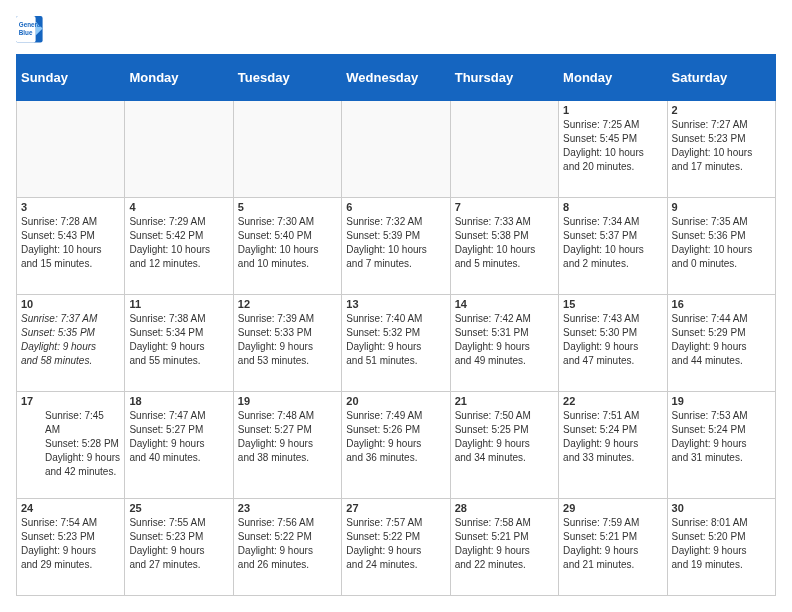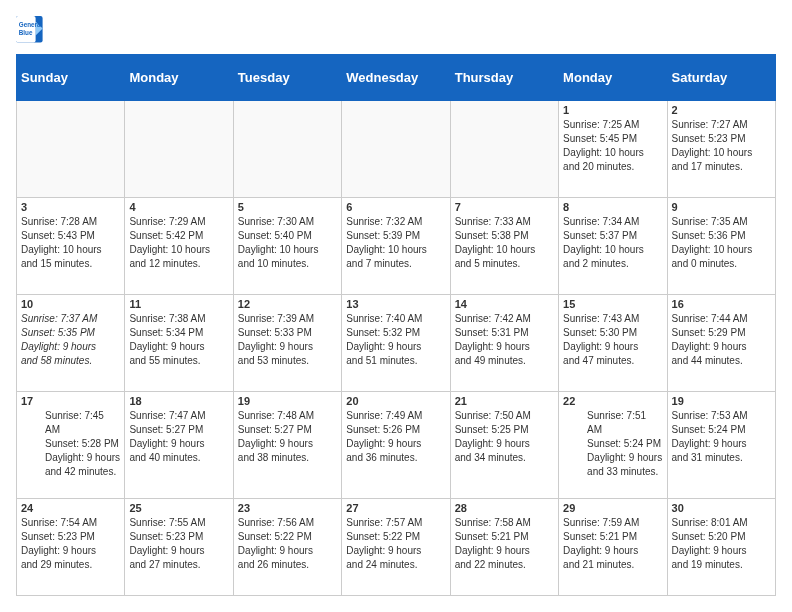--- a/index.html
+++ b/index.html
@@ -274,21 +274,21 @@
           </td>
           <td>
             <span class="day-num">21</span>
             <div class="day-info" style="white-space: pre-line;">Sunrise: 7:50 AM
 Sunset: 5:25 PM
 Daylight: 9 hours
 and 34 minutes.</div>
           </td>
           <td>
             <span class="day-num">22</span>
-            <div class="day-info" style="white-space: pre-line; margin-left: 24px;">Sunrise: 7:51 AM
+            <div class="day-info" style="white-space: pre-line;">Sunrise: 7:51 AM
 Sunset: 5:24 PM
 Daylight: 9 hours
 and 33 minutes.</div>
           </td>
           <td>
             <span class="day-num">19</span>
             <div class="day-info" style="white-space: pre-line;">Sunrise: 7:53 AM
 Sunset: 5:24 PM
 Daylight: 9 hours
 and 31 minutes.</div>

